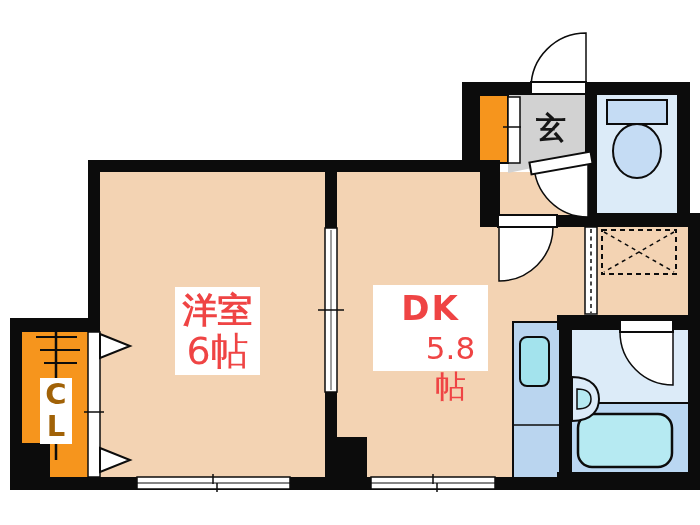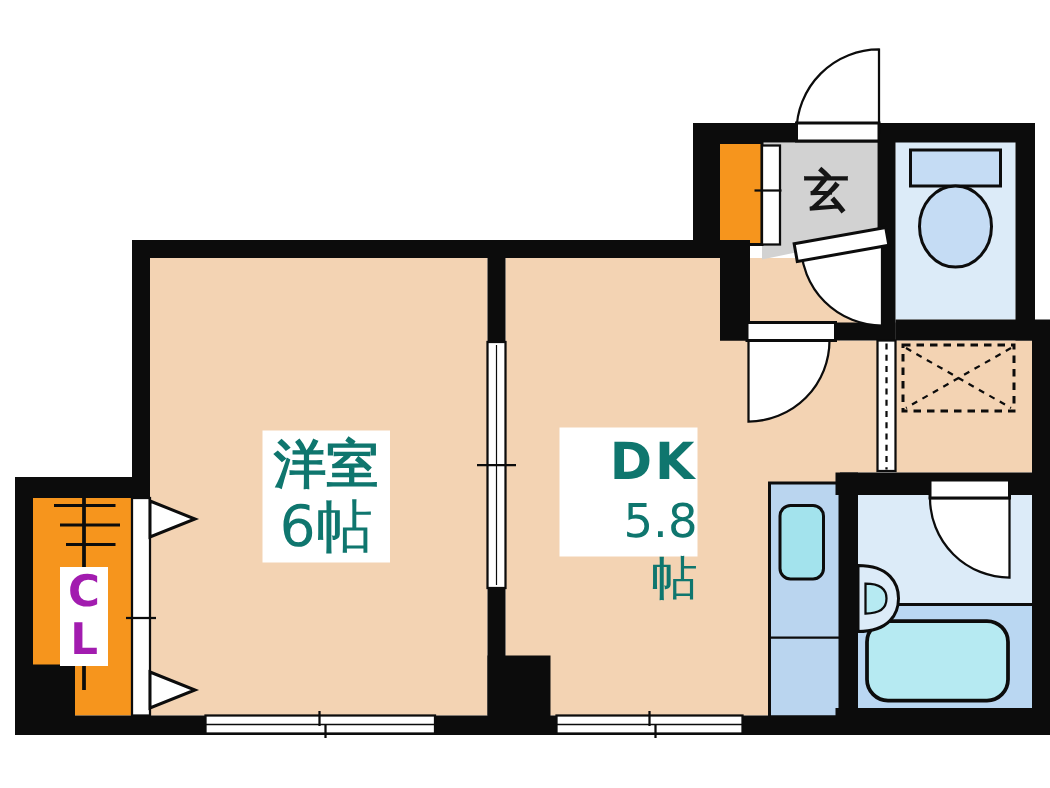--- a/index.html
+++ b/index.html
@@ -1,29 +1,29 @@
 <!DOCTYPE html>
 <html><head>
 <meta charset="utf-8">
 <style>
   html,body{margin:0;padding:0;background:#ffffff;}
   #stage{position:relative;width:700px;height:525px;background:#ffffff;overflow:hidden;
          font-family:"DejaVu Sans","Liberation Sans",sans-serif;}
   #plan-svg{position:absolute;left:0;top:0;}
-  .label{position:absolute;background:#ffffff;color:#0f766e;text-align:center;}
+  .label{position:absolute;background:#ffffff;color:#ef4444;text-align:center;}
   .room-name{font-weight:600;}
   #yoshitsu-label{left:175px;top:287px;width:85px;height:86px;padding-top:2px;}
   #yoshitsu-label .room-name{font-size:35px;line-height:42px;}
   #yoshitsu-label .room-size{font-size:38px;line-height:40px;}
-  #dk-label{left:373px;top:285px;width:92px;height:84px;padding-top:2px;text-align:right;}
+  #dk-label{left:373px;top:285px;width:115px;height:84px;padding-top:2px;}
   #dk-label .room-name{font-size:34px;line-height:42px;letter-spacing:2px;}
   #dk-label .room-size{font-size:31px;line-height:38px;margin-left:40px;}
   #genkan-label{left:531px;top:111px;width:40px;background:transparent;color:#151515;
                 font-size:30px;line-height:34px;font-weight:600;}
-  #cl-label{left:40px;top:378px;width:32px;height:66px;color:#a21caf;font-size:29px;
+  #cl-label{left:40px;top:378px;width:32px;height:66px;color:#a16207;font-size:29px;
             line-height:32px;font-weight:bold;word-break:break-all;}
 </style>
 </head>
 <body>
 
 <div id="stage">
   <svg id="plan-svg" width="700" height="525" viewBox="0 0 700 525">
 
     <g>
       <rect x="100" y="172" width="225" height="305" fill="#f3d3b3"></rect>

